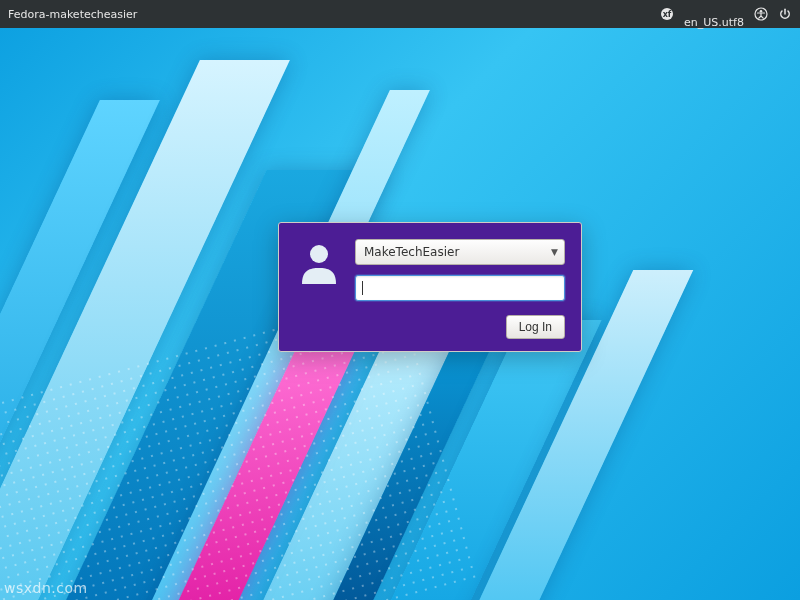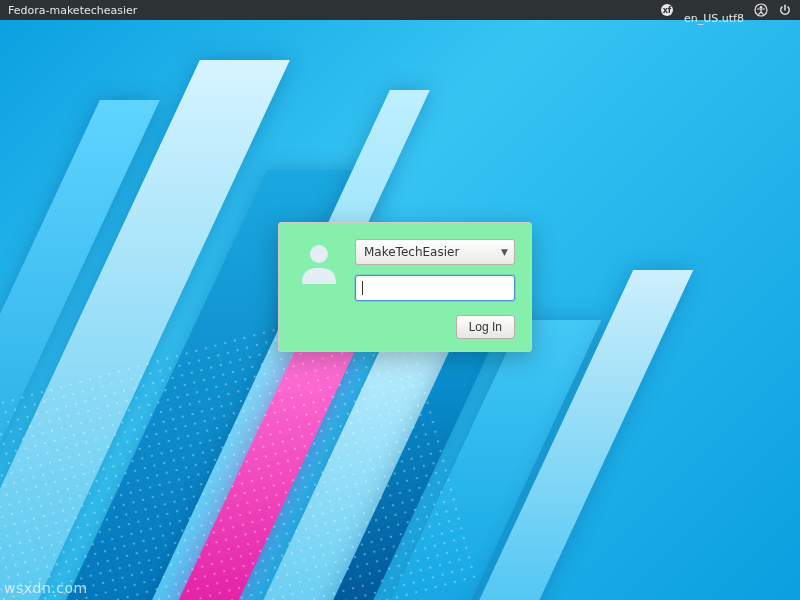--- a/index.html
+++ b/index.html
@@ -33,39 +33,39 @@
     .halftone {
       position: absolute; left: -50px; bottom: -50px; width: 500px; height: 300px;
       background-image: radial-gradient(#fff 1.2px, transparent 1.2px);
       background-size: 10px 10px;
       opacity: 0.35;
       transform: rotate(-15deg);
     }
 
     
     .topbar {
-      position: absolute; top: 0; left: 0; right: 0; height: 20px;
+      position: absolute; top: 0; left: 0; right: 0; height: 28px;
       background: #2d3234; color: #e6e6e6;
       font-size: 11px;
       display: flex; align-items: center;
       padding: 0 8px;
       z-index: 10;
     }
     .tb-left { flex: 0 0 auto; }
     .tb-center { position: absolute; left: 0; right: 0; text-align: center; pointer-events: none; font-weight: bold; }
     .tb-right { margin-left: auto; display: flex; align-items: center; gap: 10px; }
     .tb-right svg { display: block; }
     .locale { font-size: 11px; margin-top: 17px; }
 
     
     .login-card {
       position: absolute;
       left: 278px; top: 222px;
-      width: 254px;
-      background: #86efac;
+      width: 304px;
+      background: #4c1d95;
       border: 1px solid #d0ccc7;
       border-radius: 3px;
       box-shadow: 0 6px 24px rgba(0,0,0,0.25);
       padding: 16px 16px 12px 16px;
       z-index: 5;
     }
     .login-body {
       display: flex; gap: 12px;
     }
     .avatar {

